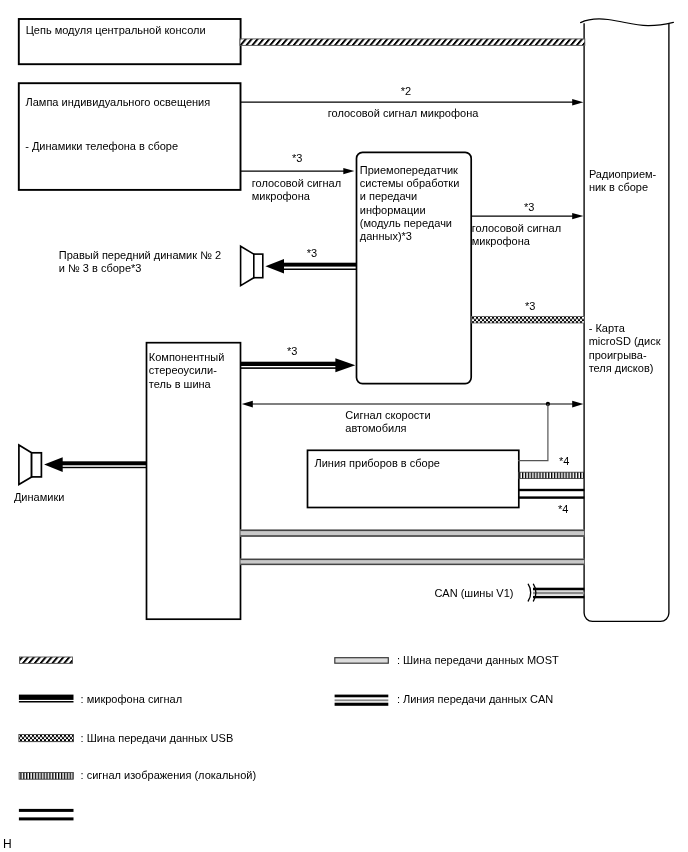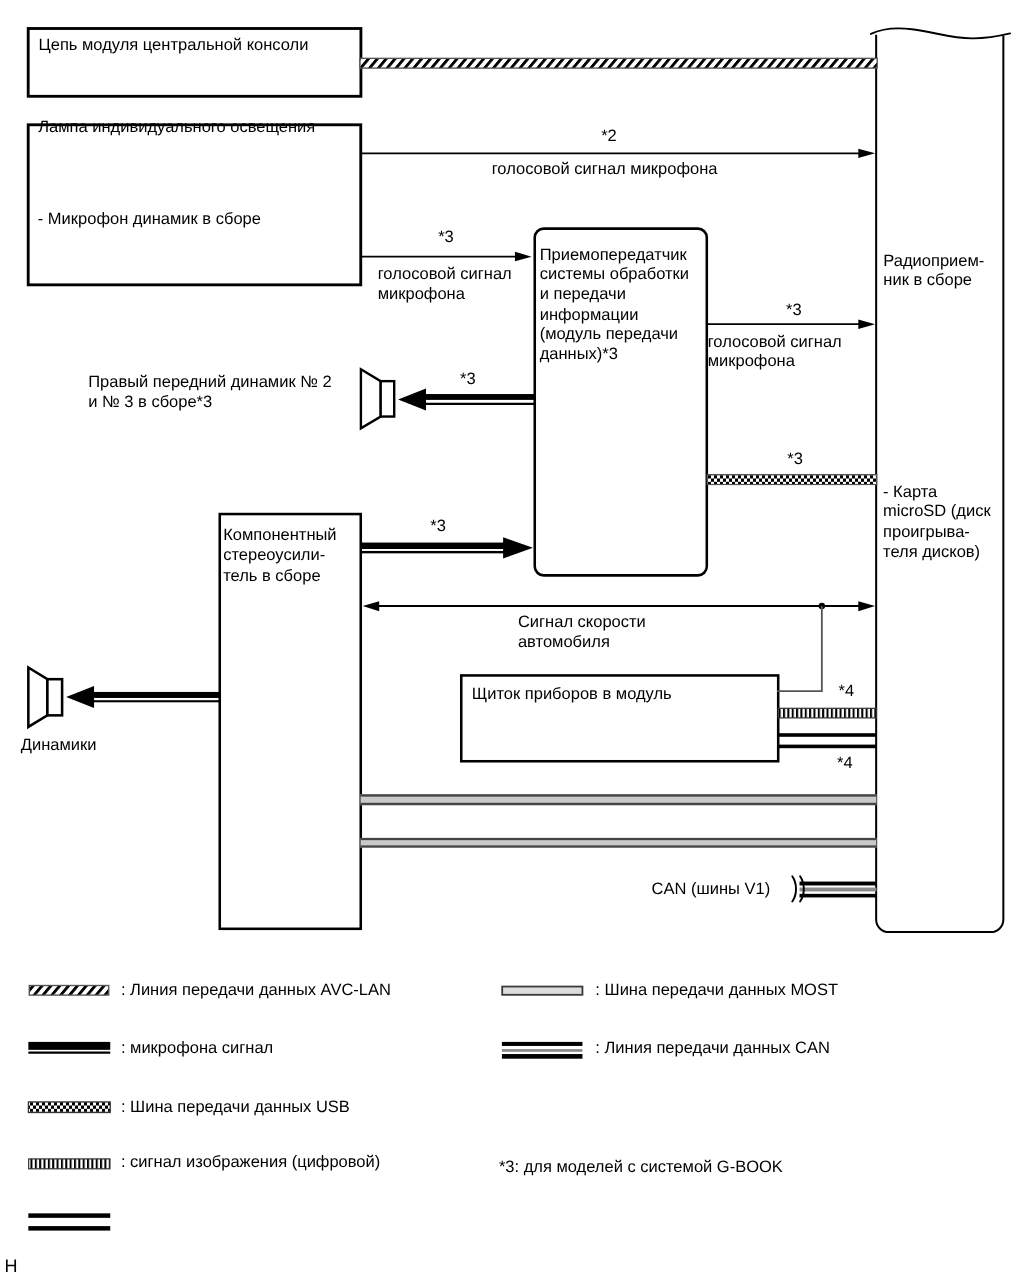--- a/index.html
+++ b/index.html
@@ -122,38 +122,38 @@
     <rect x="253.8" y="254.1" width="9" height="23.6" fill="#fff" stroke="#000" stroke-width="1.6"></rect>
   </g>
   <g>
     <path d="M18.9,445.0 L31.6,452.8 L31.6,476.9 L18.9,484.6 Z" fill="#fff" stroke="#000" stroke-width="1.7" stroke-linejoin="miter"></path>
     <rect x="31.6" y="452.8" width="9.8" height="24.1" fill="#fff" stroke="#000" stroke-width="1.7"></rect>
   </g>
 </svg>
 
 <div id="texts">
   <div class="t" style="left:25.7px;top:24.1px">Цепь модуля центральной консоли</div>
-  <div class="t" style="left:25.5px;top:79px">Лампа индивидуального освещения</div>
-  <div class="t" style="left:25.2px;top:139.8px">- Микрофон динамик в сборе</div>
+  <div class="t" style="left:25.5px;top:96px">Лампа индивидуального освещения</div>
+  <div class="t" style="left:25.2px;top:139.8px">- Динамики телефона в сборе</div>
   <div class="t" style="left:359.8px;top:164.0px">Приемопередатчик
 системы обработки
 и передачи
 информации
 (модуль передачи
 данных)*3</div>
   <div class="t" style="left:588.9px;top:167.9px">Радиоприем-
 ник в сборе</div>
   <div class="t" style="left:588.7px;top:322.2px">- Карта
 microSD (диск
 проигрыва-
 теля дисков)</div>
   <div class="t" style="left:148.8px;top:351.1px">Компонентный
 стереоусили-
-тель в сборе</div>
-  <div class="t" style="left:314.5px;top:456.6px">Щиток приборов в модуль</div>
+тель в шина</div>
+  <div class="t" style="left:314.5px;top:456.6px">Линия приборов в сборе</div>
 
   <div class="t" style="left:58.8px;top:248.9px">Правый передний динамик № 2
 и № 3 в сборе*3</div>
   <div class="t" style="left:13.9px;top:491.4px">Динамики</div>
   <div class="t" style="left:434.4px;top:586.8px">CAN (шины V1)</div>
 
   <div class="t" style="left:400.8px;top:85.2px">*2</div>
   <div class="t" style="left:327.8px;top:106.6px">голосовой сигнал микрофона</div>
   <div class="t" style="left:292.1px;top:152.1px">*3</div>
   <div class="t" style="left:251.8px;top:177.1px">голосовой сигнал
@@ -195,21 +195,19 @@
     <g>
       <rect x="334.8" y="657.7" width="53.5" height="5.5" fill="#dcdcdc"></rect>
       <rect x="334.8" y="657.7" width="53.5" height="5.5" fill="none" stroke="#3a3a3a" stroke-width="1.2"></rect>
     </g>
     <g>
       <rect x="334.6" y="694.6" width="53.7" height="2.7" fill="#000"></rect>
       <rect x="334.6" y="699.4" width="53.7" height="1.8" fill="#888"></rect>
       <rect x="334.6" y="702.7" width="53.7" height="3.1" fill="#000"></rect>
     </g>
   </svg>
-  <div class="t" style="left:80.6px;top:654.1px">: Линия передачи данных AVC-LAN</div>
   <div class="t" style="left:80.6px;top:693.2px">: микрофона сигнал</div>
   <div class="t" style="left:80.6px;top:731.9px">: Шина передачи данных USB</div>
-  <div class="t" style="left:80.6px;top:769.1px">: сигнал изображения (цифровой)</div>
+  <div class="t" style="left:80.6px;top:769.1px">: сигнал изображения (локальной)</div>
   <div class="t" style="left:396.9px;top:653.6px">: Шина передачи данных MOST</div>
   <div class="t" style="left:396.9px;top:692.6px">: Линия передачи данных CAN</div>
-  <div class="t" style="left:332.6px;top:772.0px">*3: для моделей с системой G-BOOK</div>
   <div class="t" style="left:3.0px;top:837.6px;font-size:12px">H</div>
 </div>
 
 </body></html>

